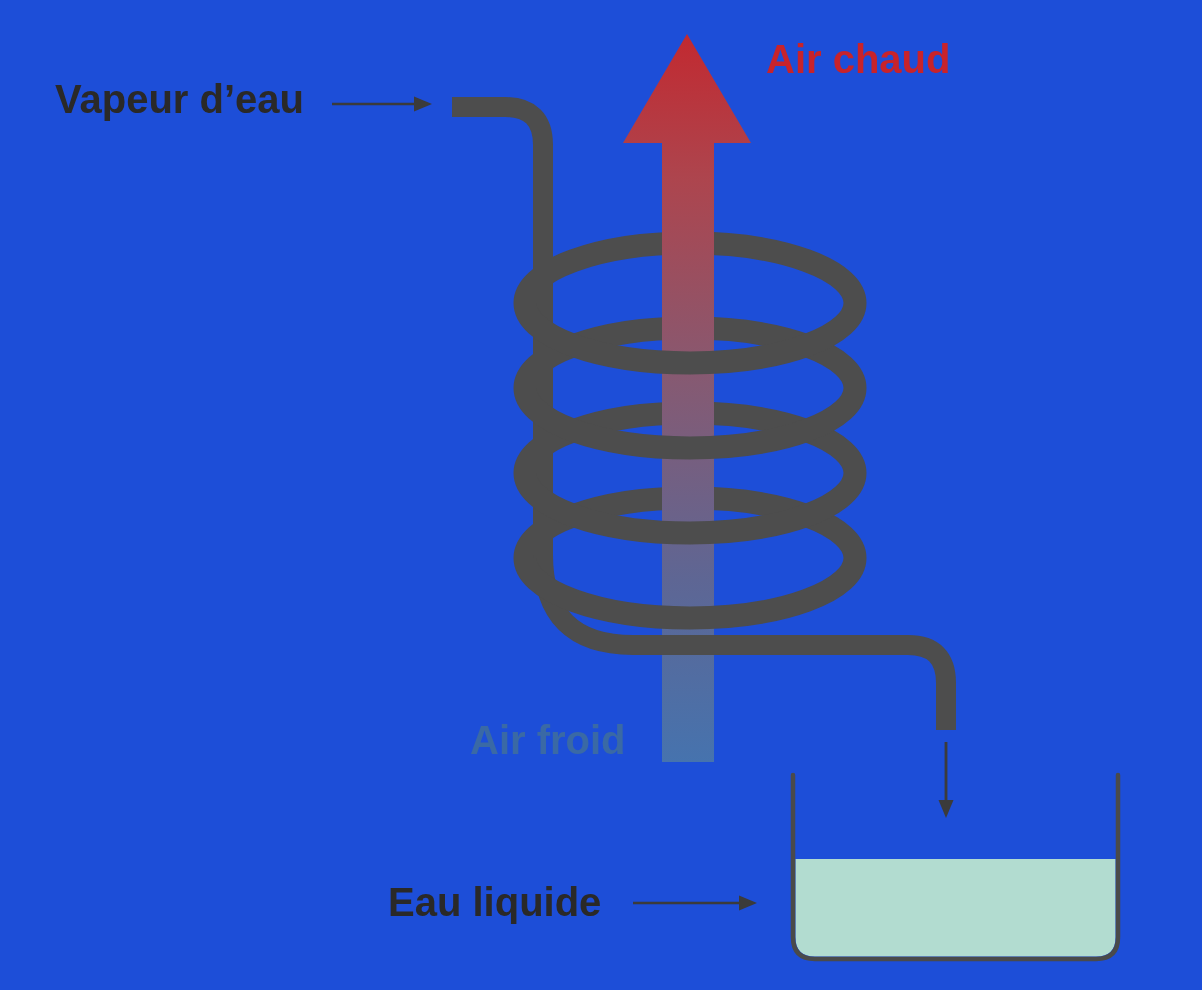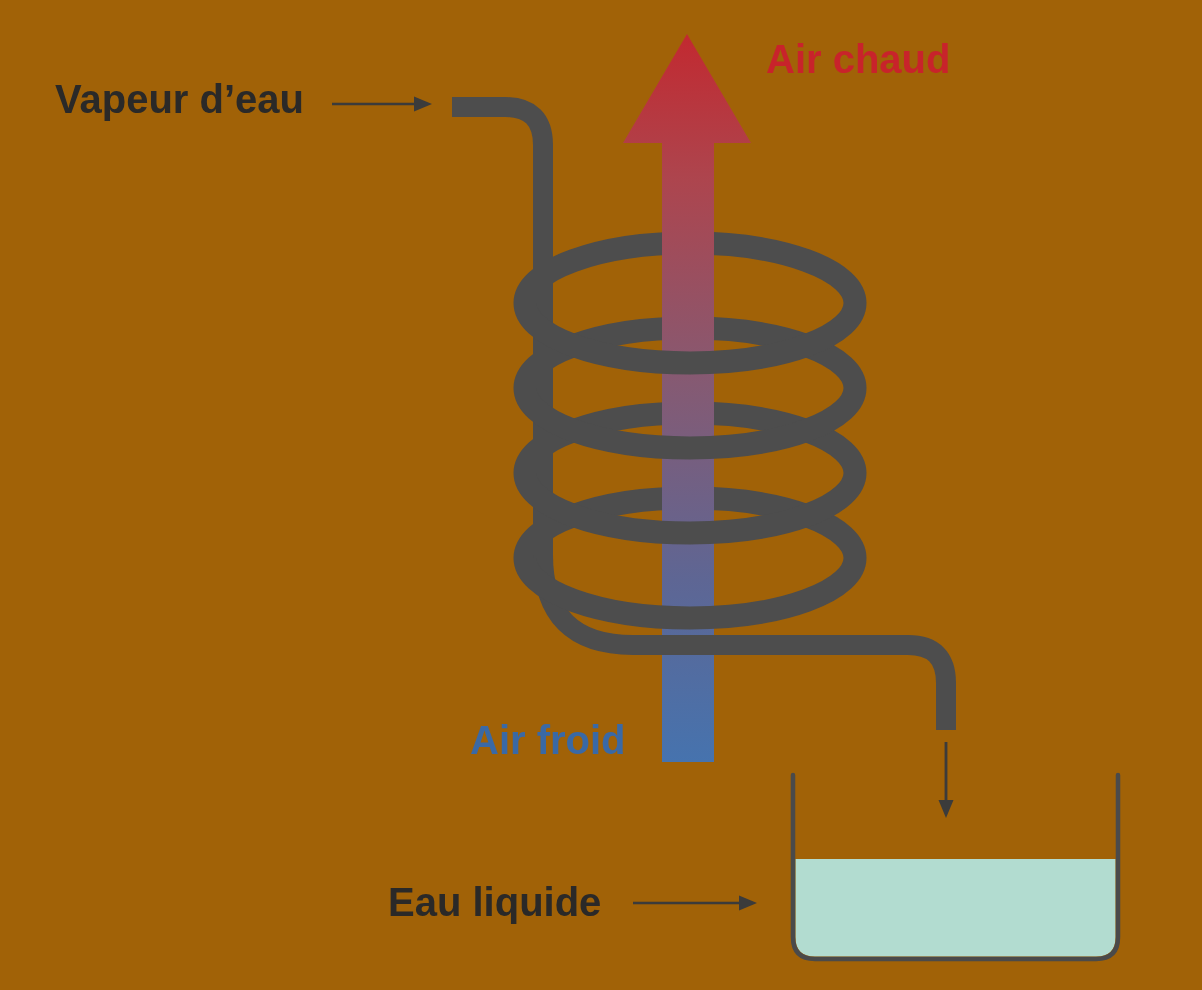--- a/index.html
+++ b/index.html
@@ -4,21 +4,21 @@
 <style>
   html, body {
     margin: 0;
     padding: 0;
     background: #ffffff;
   }
   .stage {
     position: relative;
     width: 1202px;
     height: 990px;
-    background: #a16207;
+    background: #1d4ed8;
     overflow: hidden;
   }
   svg.diagram {
     position: absolute;
     inset: 0;
     width: 1202px;
     height: 990px;
     display: block;
   }
   text.lbl {

